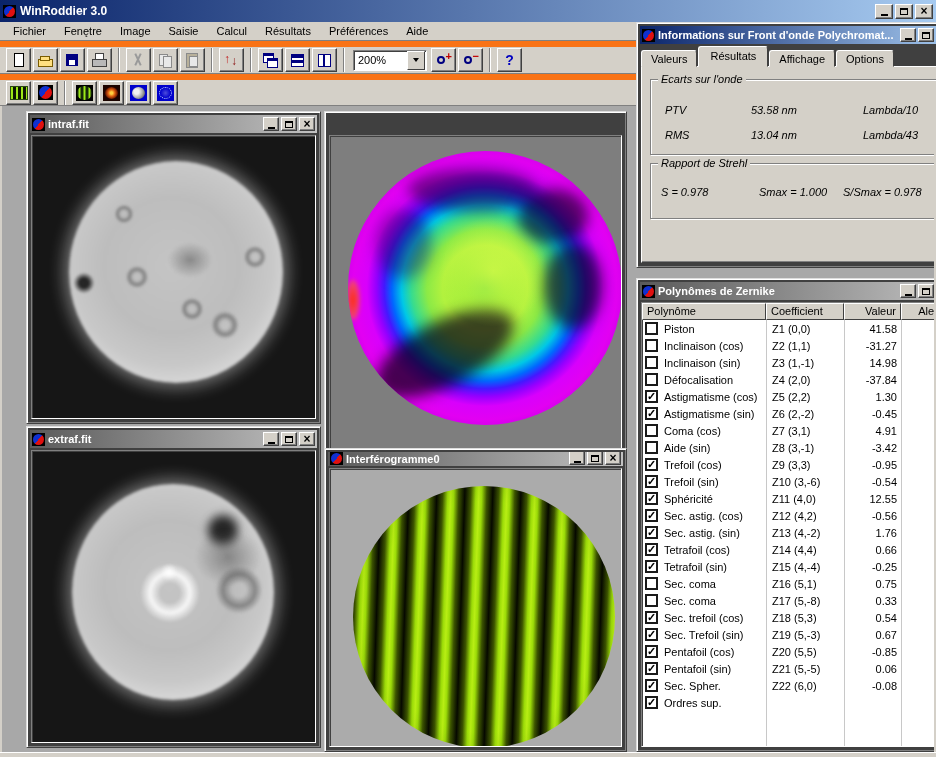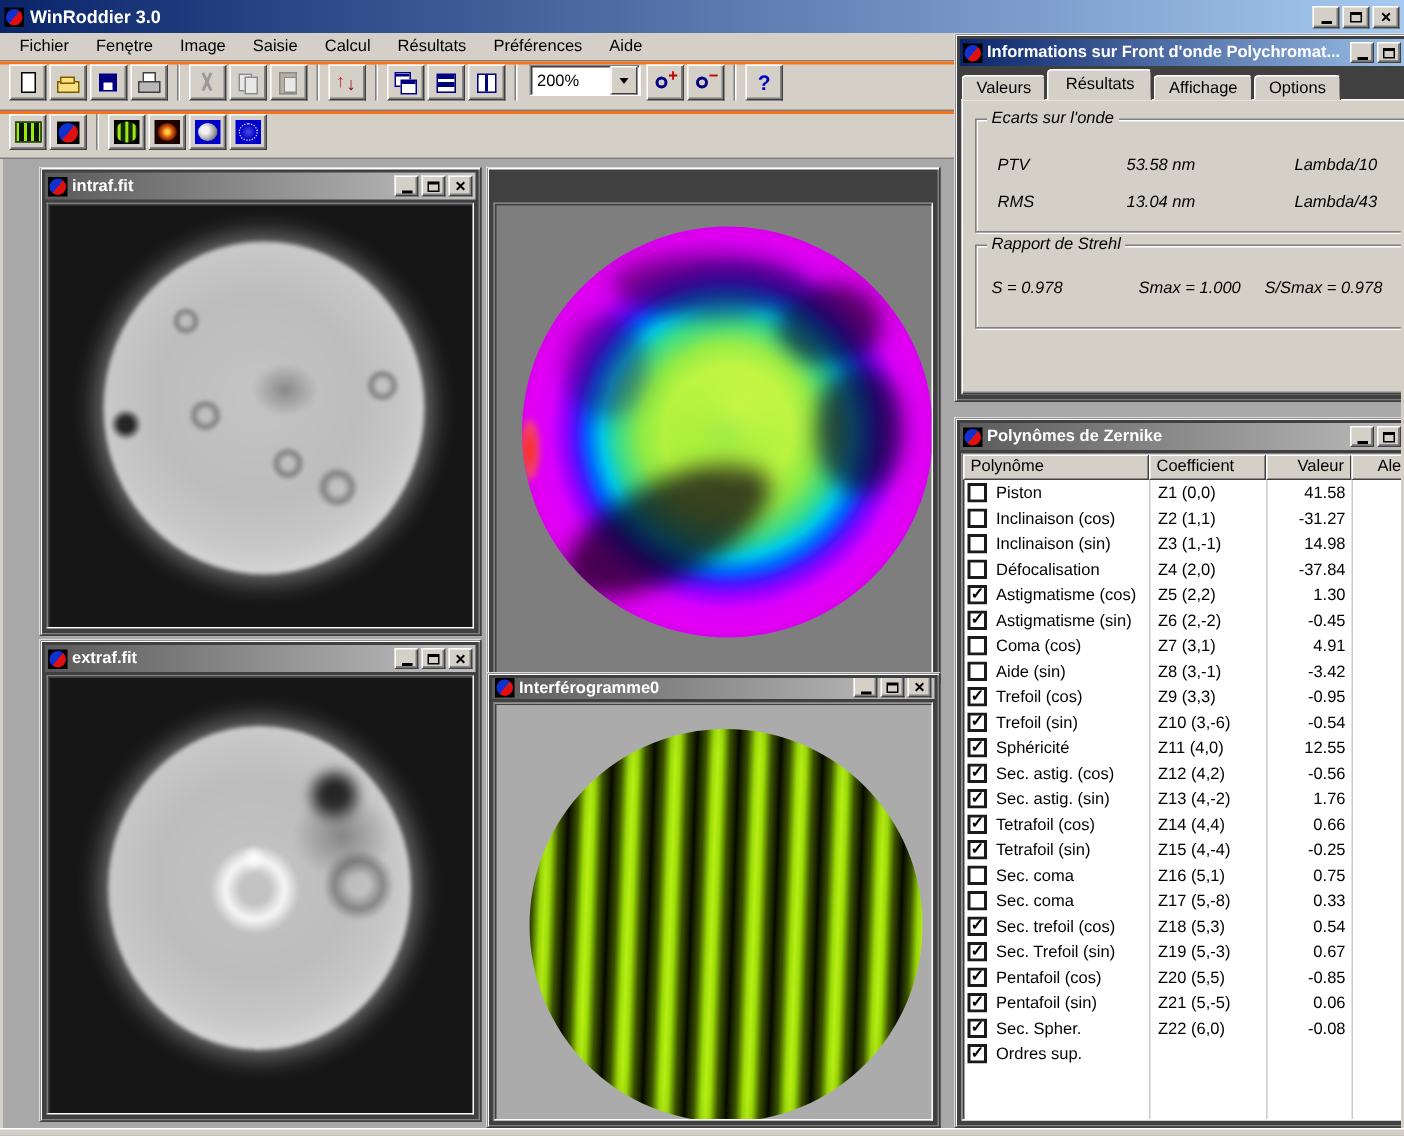--- a/index.html
+++ b/index.html
@@ -25,22 +25,22 @@
   .g-x::before{content:"×";}
 
   
   .main-titlebar{position:absolute;left:0;top:0;width:936px;height:22px;padding:2px 3px;box-sizing:border-box;
        display:flex;align-items:center;gap:4px;background:linear-gradient(90deg,#0a246a,#a6caf0);}
   .main-titlebar .title-text{font-size:12px;}
   .main-titlebar .wbtn{width:18px;height:15px;}
   .menubar{position:absolute;left:0;top:22px;width:936px;height:19px;display:flex;align-items:flex-end;
        background:#d4d0c8;border-bottom:1px solid #808080;box-sizing:border-box;padding-left:4px;}
   .menu-item{padding:2px 9px 3px;cursor:default;}
-  .toolbar{position:absolute;left:0;display:flex;background:#d4d0c8;box-sizing:border-box;
-       border-top:2px solid #f97316;border-bottom:1px solid #808080;padding:0 6px;gap:2px;}
+  .toolbar{position:absolute;left:0;display:flex;align-items:center;background:#d4d0c8;box-sizing:border-box;
+       border-top:6px solid #f97316;border-bottom:1px solid #808080;padding:0 6px;gap:2px;}
   .tb1{top:41px;width:936px;height:33px;}
   .tb2{top:74px;width:936px;height:32px;}
   .tbsep{width:0;height:24px;border-left:1px solid #808080;border-right:1px solid #fff;margin:0 4px;}
   .tbtn{width:25px;height:24px;background:#d4d0c8;border:1px solid;border-color:#fff #404040 #404040 #fff;
        box-shadow:inset -1px -1px 0 #808080;display:flex;align-items:center;justify-content:center;box-sizing:border-box;position:relative;}
   .combo{width:74px;height:21px;display:flex;background:#fff;border:1px solid;border-color:#808080 #fff #fff #808080;
        box-shadow:inset 1px 1px 0 #404040;box-sizing:border-box;align-items:center;margin:0 2px;}
   .combo-text{flex:1;padding-left:4px;font-size:11px;}
   .combo-btn{width:16px;height:17px;margin:1px;background:#d4d0c8;border:1px solid;border-color:#fff #404040 #404040 #fff;
        display:flex;align-items:center;justify-content:center;}

